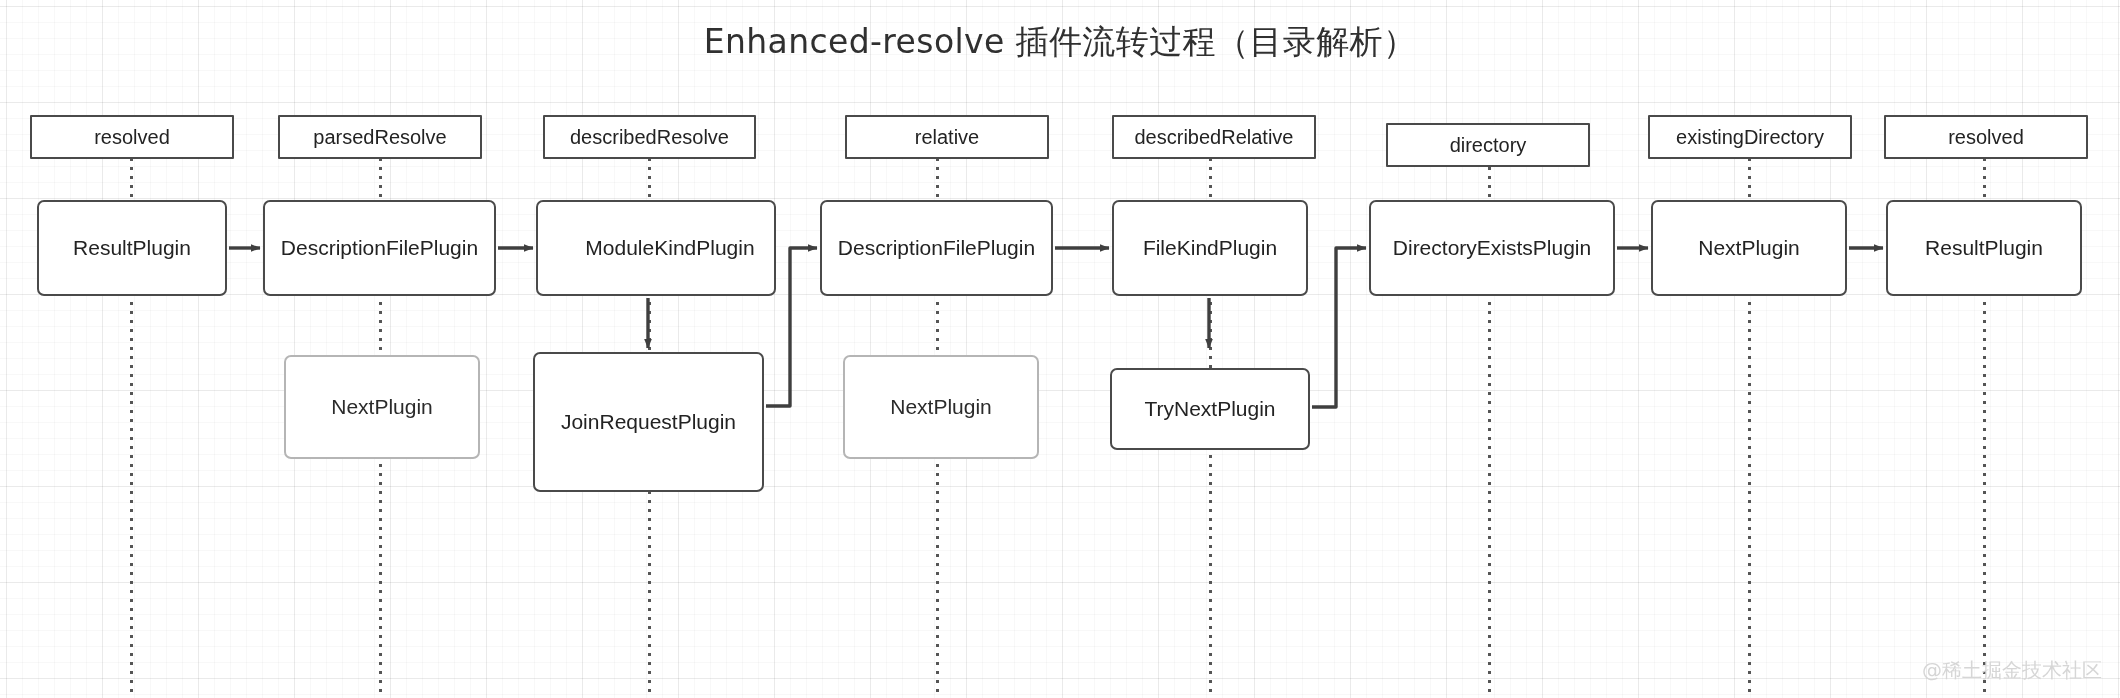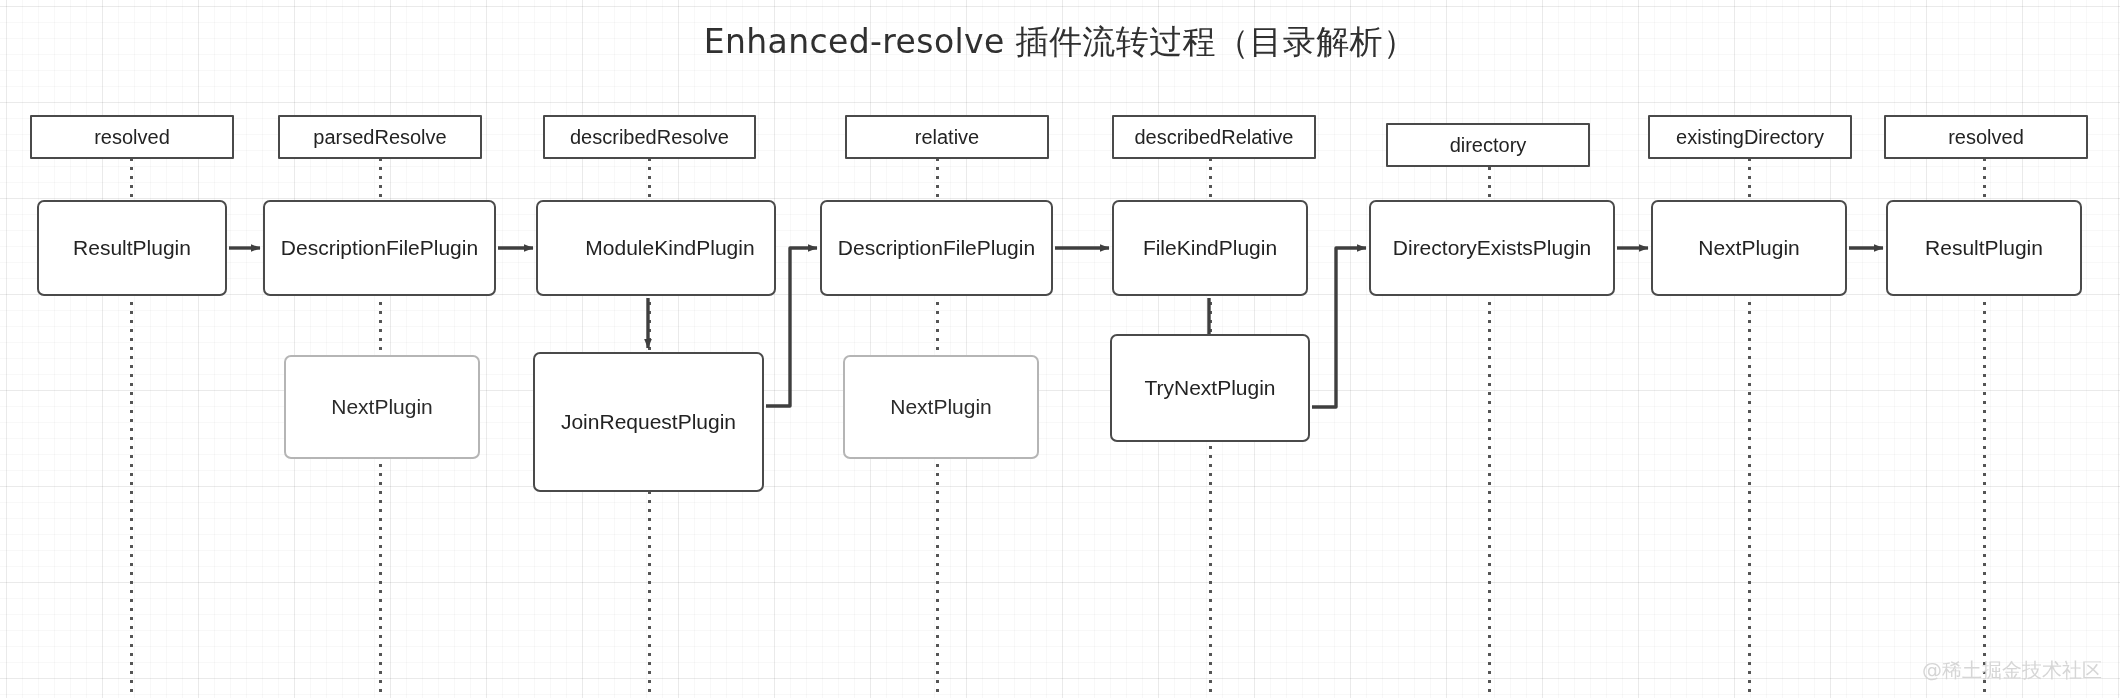--- a/index.html
+++ b/index.html
@@ -200,19 +200,19 @@
 
   <div class="node muted" style="left:284px;top:355px;width:196px;height:104px;">
     <span>NextPlugin</span>
   </div>
   <div class="node" style="left:533px;top:352px;width:231px;height:140px;">
     <span>JoinRequestPlugin</span>
   </div>
   <div class="node muted" style="left:843px;top:355px;width:196px;height:104px;">
     <span>NextPlugin</span>
   </div>
-  <div class="node" style="left:1110px;top:334px;width:200px;height:108px;">
+  <div class="node" style="left:1110px;top:368px;width:200px;height:82px;">
     <span>TryNextPlugin</span>
   </div>
 
   <div id="watermark">@稀土掘金技术社区</div>
 
 </div>
 
 </body></html>

